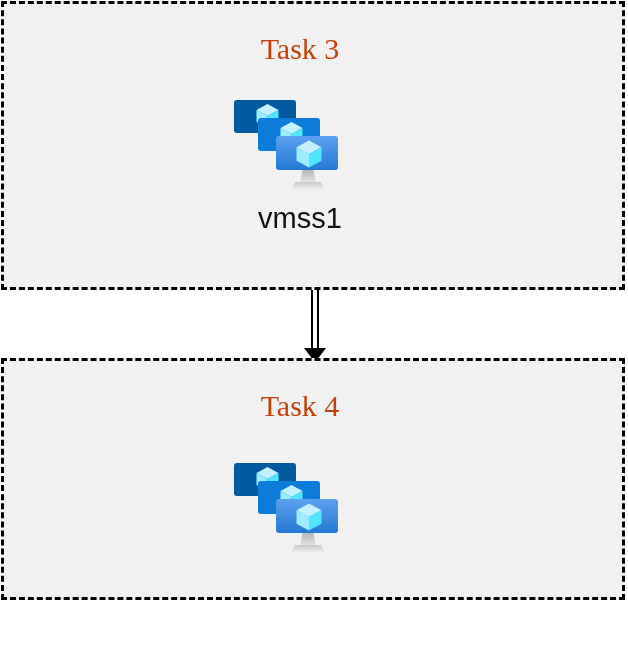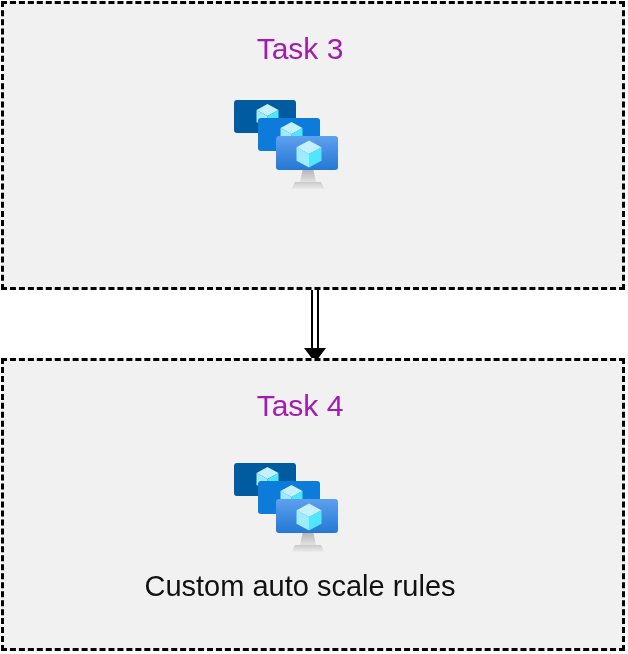--- a/index.html
+++ b/index.html
@@ -15,28 +15,29 @@
     overflow: hidden;
   }
   .task-box {
     position: absolute;
     left: 1px;
     width: 624px;
     background: #f1f1f1;
     border: 3px dashed #000000;
   }
   .box1 { top: 1px;   height: 289px; }
-  .box2 { top: 358px; height: 293px; padding-left: 15px; }
+  .box2 { top: 358px; height: 242px; padding-left: 15px; }
   .task-title {
     position: absolute;
     top: 28px; left: 0; right: 26px;
     text-align: center;
     font-size: 30px;
     font-weight: 400;
-    color: #a21caf;
+    color: #c2410c;
+    font-family: Liberation Serif, serif;
   }
   .vmss { position: absolute; left: 230px; }
   .icon1 { top: 93px; }
   .icon2 { top: 99px; }
   .caption {
     position: absolute;
     left: 0; right: 26px;
     text-align: center;
     font-size: 29px;
     color: #111111;
@@ -89,20 +90,21 @@
       <path d="M61,85 L87,85 L90.5,92 L57.5,92 Z" fill="url(#gBase)"></path>
       <rect x="42" y="39" width="62" height="34" rx="3" fill="url(#gFront)"></rect>
       <g>
         <polygon points="75,43.5 87.5,50.3 75,57 62.5,50.3" fill="#c3f1ff"></polygon>
         <polygon points="62.5,50.3 75,57 75,70.5 62.5,63.8" fill="#9cebff"></polygon>
         <polygon points="87.5,50.3 75,57 75,70.5 87.5,63.8" fill="#50e6ff"></polygon>
       </g>
     </svg>
 
     <div class="caption cap1">
+      <div>vmss1</div>
     </div>
   </div>
 
   <svg class="arrow" width="26" height="73" viewBox="0 0 26 73">
     <rect x="9" y="0" width="2" height="60" fill="#000000"></rect>
     <rect x="15" y="0" width="2" height="60" fill="#000000"></rect>
     <polygon points="2,58 24,58 13,72.5" fill="#000000"></polygon>
   </svg>
 
   <div class="task-box box2">
@@ -124,18 +126,15 @@
       <polygon points="69,71 79,71 82,85 66,85" fill="url(#gNeck)"></polygon>
       <path d="M61,85 L87,85 L90.5,92 L57.5,92 Z" fill="url(#gBase)"></path>
       <rect x="42" y="39" width="62" height="34" rx="3" fill="url(#gFront)"></rect>
       <g>
         <polygon points="75,43.5 87.5,50.3 75,57 62.5,50.3" fill="#c3f1ff"></polygon>
         <polygon points="62.5,50.3 75,57 75,70.5 62.5,63.8" fill="#9cebff"></polygon>
         <polygon points="87.5,50.3 75,57 75,70.5 87.5,63.8" fill="#50e6ff"></polygon>
       </g>
     </svg>
 
-    <div class="caption cap2">
-      <div>Custom auto scale rules</div>
-    </div>
   </div>
 
 </div>
 
 </body></html>

